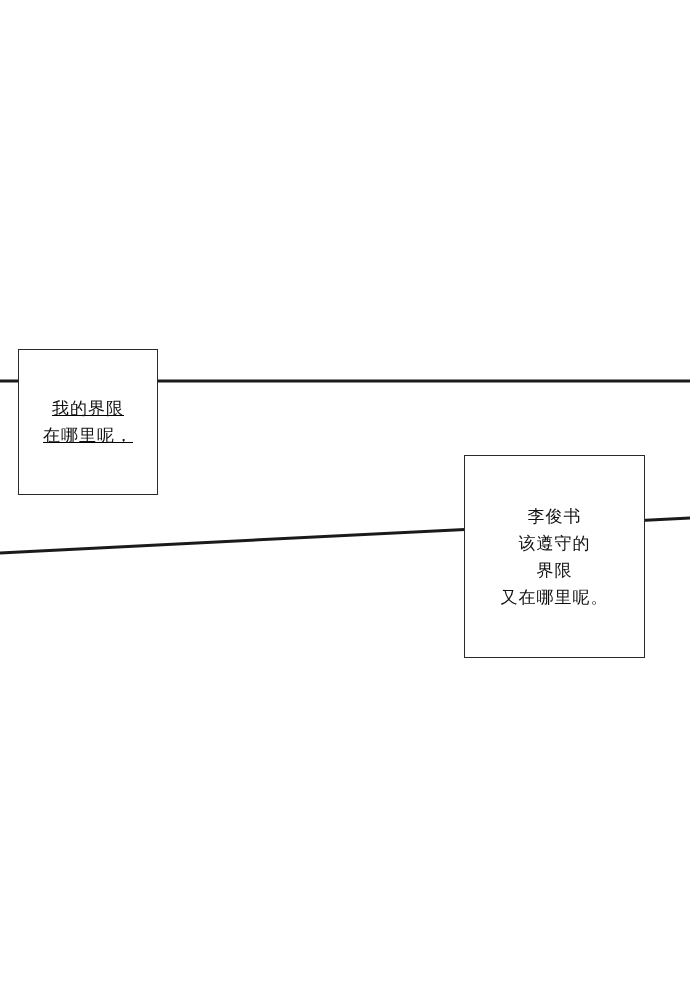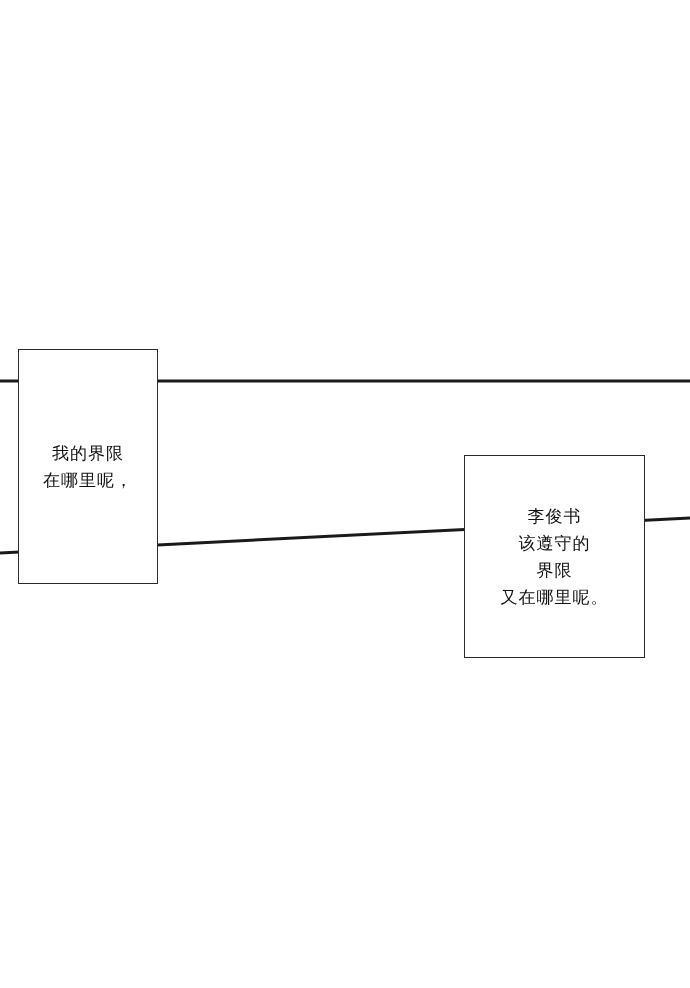--- a/index.html
+++ b/index.html
@@ -36,21 +36,22 @@
     box-sizing: border-box;
     display: flex;
     align-items: center;
     justify-content: center;
     text-align: center;
   }
   .caption-left {
     left: 18px;
     top: 349px;
     width: 140px;
-    height: 235px;
+    height: 146px;
+    text-decoration: underline;
   }
   .caption-right {
     left: 464px;
     top: 455px;
     width: 181px;
     height: 203px;
   }
   .caption-text {
     white-space: pre-line;
     font-size: 17px;

